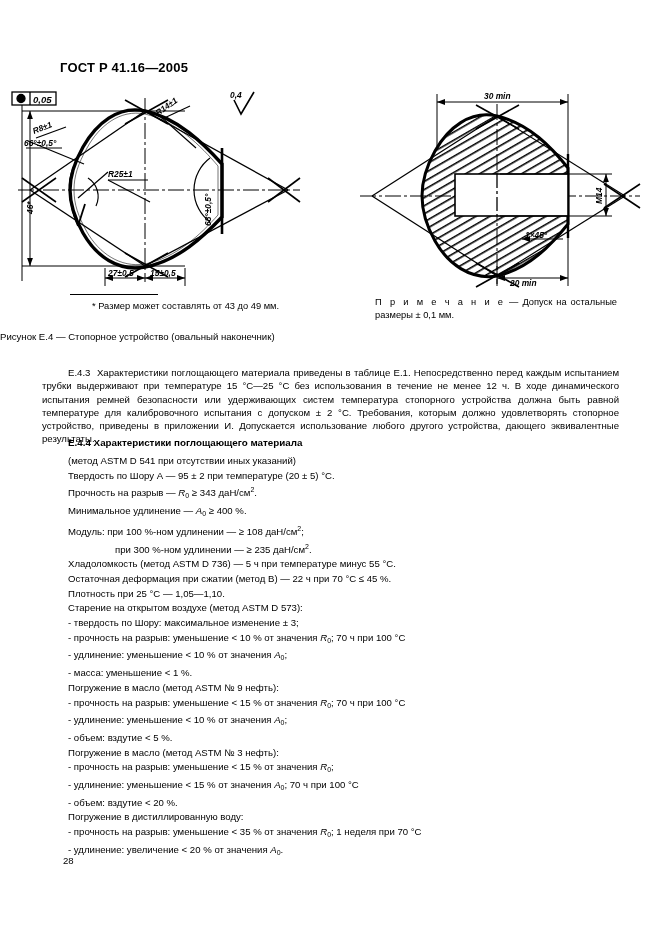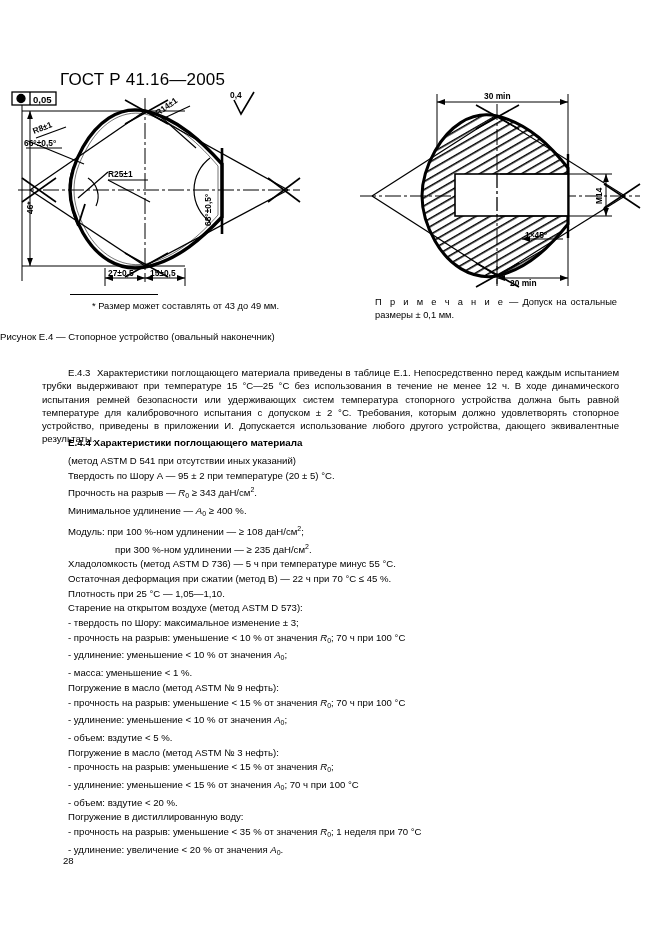--- a/index.html
+++ b/index.html
@@ -19,33 +19,34 @@
     position: absolute;
     inset: 0;
     width: 661px;
     height: 936px;
   }
 
   
   .header {
     position: absolute;
     left: 60px;
-    top: 70px;
-    font-size: 17px;
-    font-weight: normal;
+    top: 60px;
+    font-size: 13px;
+    font-weight: bold;
     letter-spacing: 0.2px;
   }
 
   
   .figure-area {
     position: absolute;
     left: 0;
     top: 86px;
     width: 661px;
     height: 205px;
+    font-style: italic;
   }
   .drawing-svg { display: block; }
 
   
   .footnote-rule {
     position: absolute;
     left: 70px;
     top: 294px;
     width: 88px;
     height: 0;

